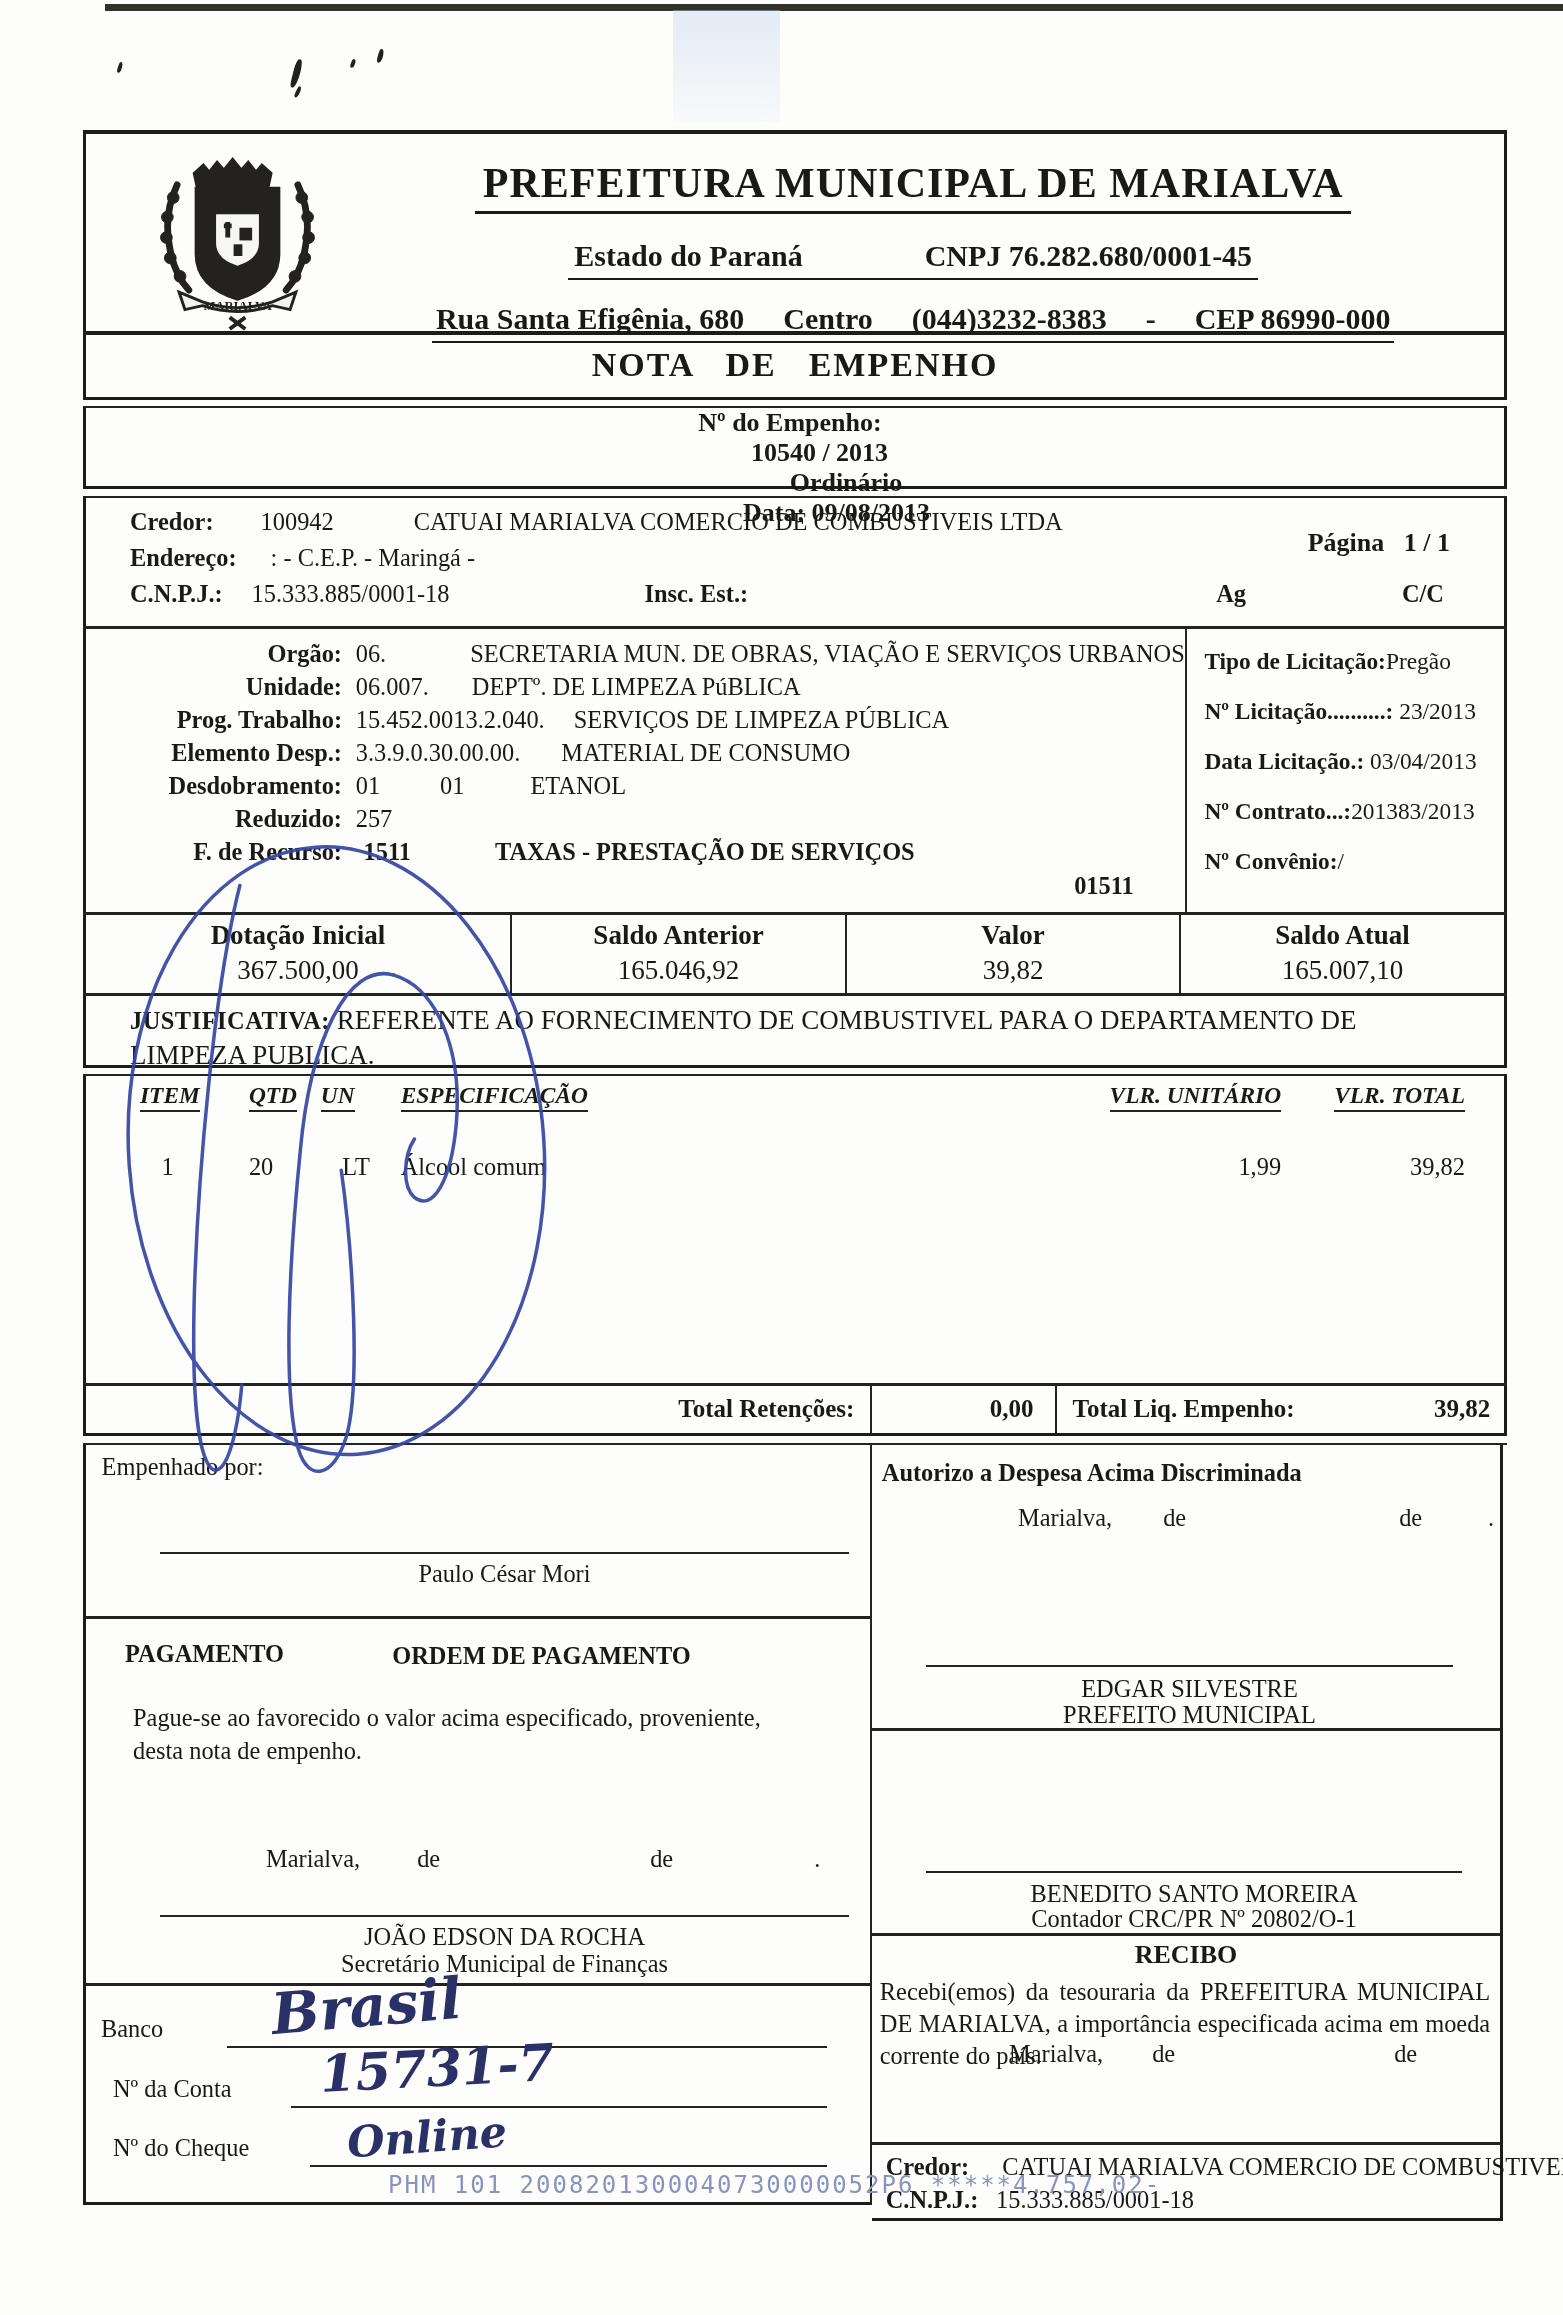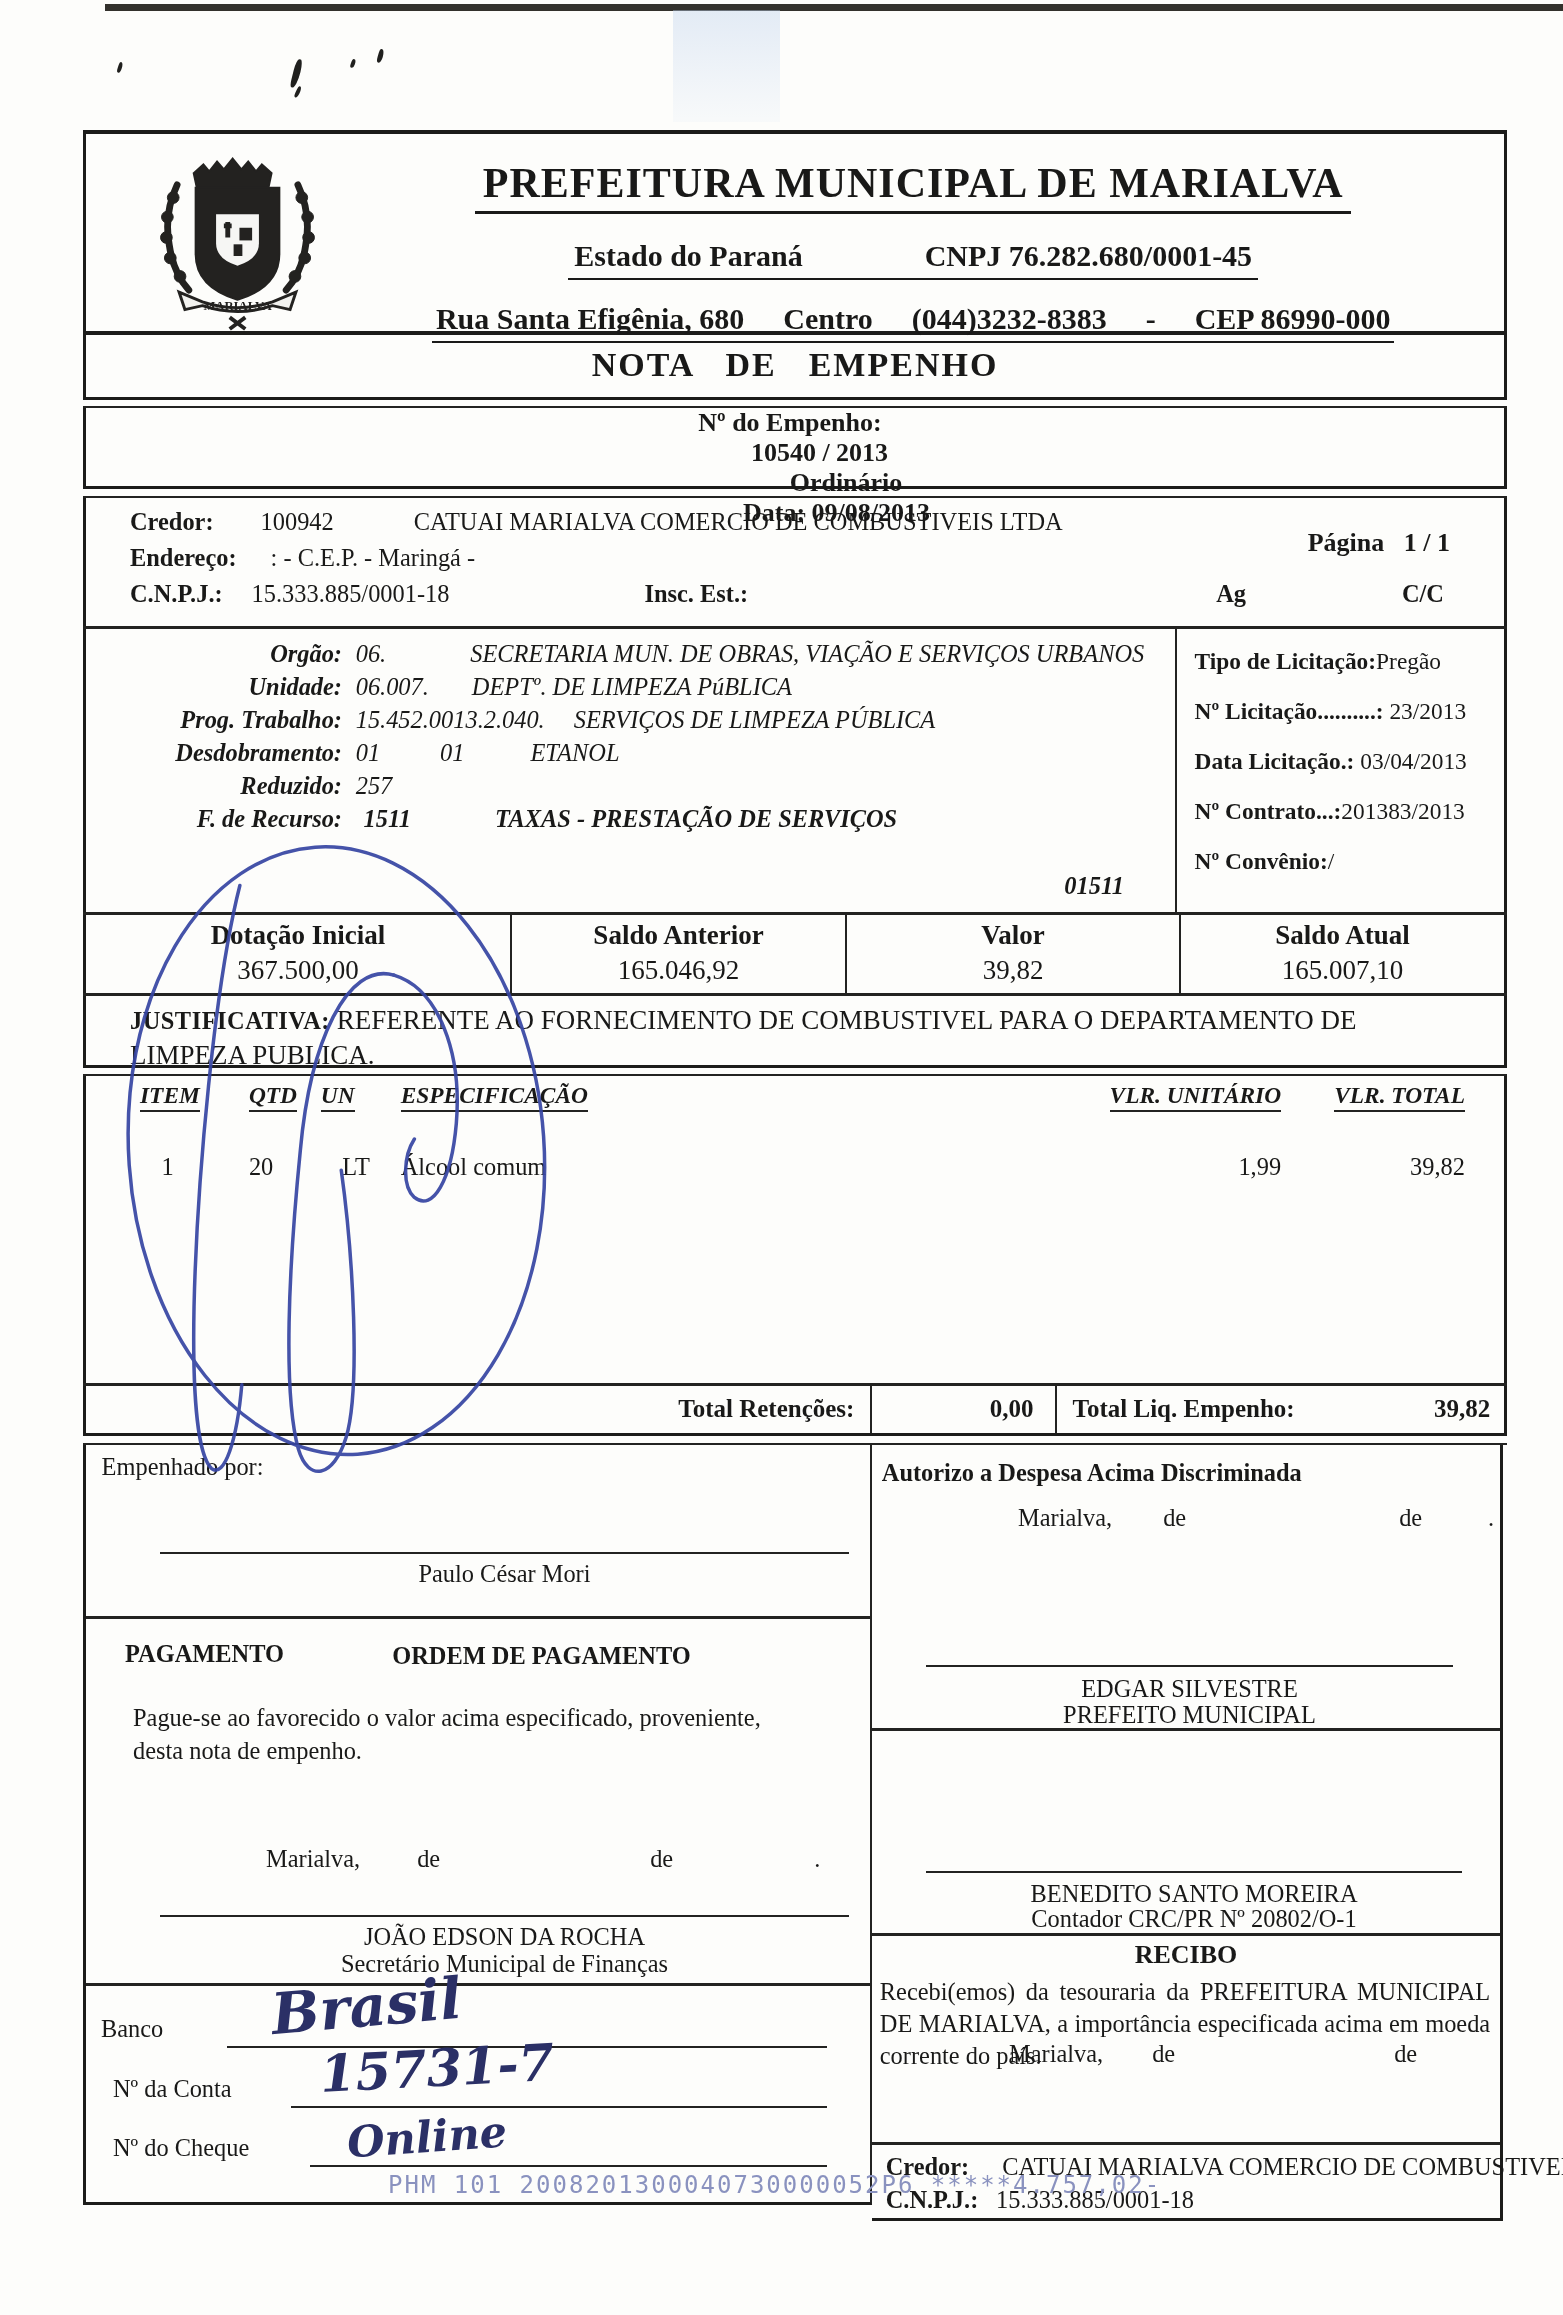--- a/index.html
+++ b/index.html
@@ -44,21 +44,21 @@
   .emp-num { margin-left:59px; }
   .emp-type { margin-left:112px; }
   .emp-date { margin-left:93px; }
   .emp-page { margin-left:auto; }
 
   .credor-blk { padding:9.8px 29px 9.8px 44px; font-size:24.4px; }
   .credor-blk .row { display:flex; align-items:baseline; height:36px; white-space:nowrap; }
   .lbl { font-weight:bold; }
 
   .budget-wrap { display:flex; }
-  .budget-left { flex:1; padding:11.7px 0 9.8px 0; position:relative;font-style:italic; }
+  .budget-left { flex:1; padding:11.7px 0 9.8px 0; position:relative; }
   .budget-left .brow { display:flex; align-items:baseline; height:33px; font-size:24.4px; white-space:nowrap; }
   .budget-left .blab { flex:0 0 256px; text-align:right; font-weight:bold; }
   .bcode { margin-left:13.7px; }
   .licit-box { flex:0 0 329px; border-left:2.9px solid #232321; padding:19.5px 9.8px 13.7px 17.6px; font-size:23.4px; }
   .licit-box .lrow { height:50px; white-space:nowrap; }
 
   .bal-row { display:flex; height:78px; text-align:center; }
   .bal-cell { padding-top:4.9px; }
   .bal-cell .bh { font-size:27px; font-weight:bold; }
   .bal-cell .bv { font-size:27px; margin-top:3.9px; }
@@ -217,20 +217,25 @@
         <span class="blab">Unidade:</span>
         <span class="bcode">06.007.</span>
         <span style="margin-left:43px">DEPTº. DE LIMPEZA PúBLICA</span>
       </div>
       <div class="brow">
         <span class="blab">Prog. Trabalho:</span>
         <span class="bcode">15.452.0013.2.040.</span>
         <span style="margin-left:29px">SERVIÇOS DE LIMPEZA PÚBLICA</span>
       </div>
       <div class="brow">
+        <span class="blab">Elemento Desp.:</span>
+        <span class="bcode">3.3.9.0.30.00.00.</span>
+        <span style="margin-left:41px">MATERIAL DE CONSUMO</span>
+      </div>
+      <div class="brow">
         <span class="blab">Desdobramento:</span>
         <span class="bcode">01</span>
         <span style="margin-left:60px">01</span>
         <span style="margin-left:66px">ETANOL</span>
       </div>
       <div class="brow">
         <span class="blab">Reduzido:</span>
         <span class="bcode">257</span>
       </div>
       <div class="brow" style="font-weight:bold">

